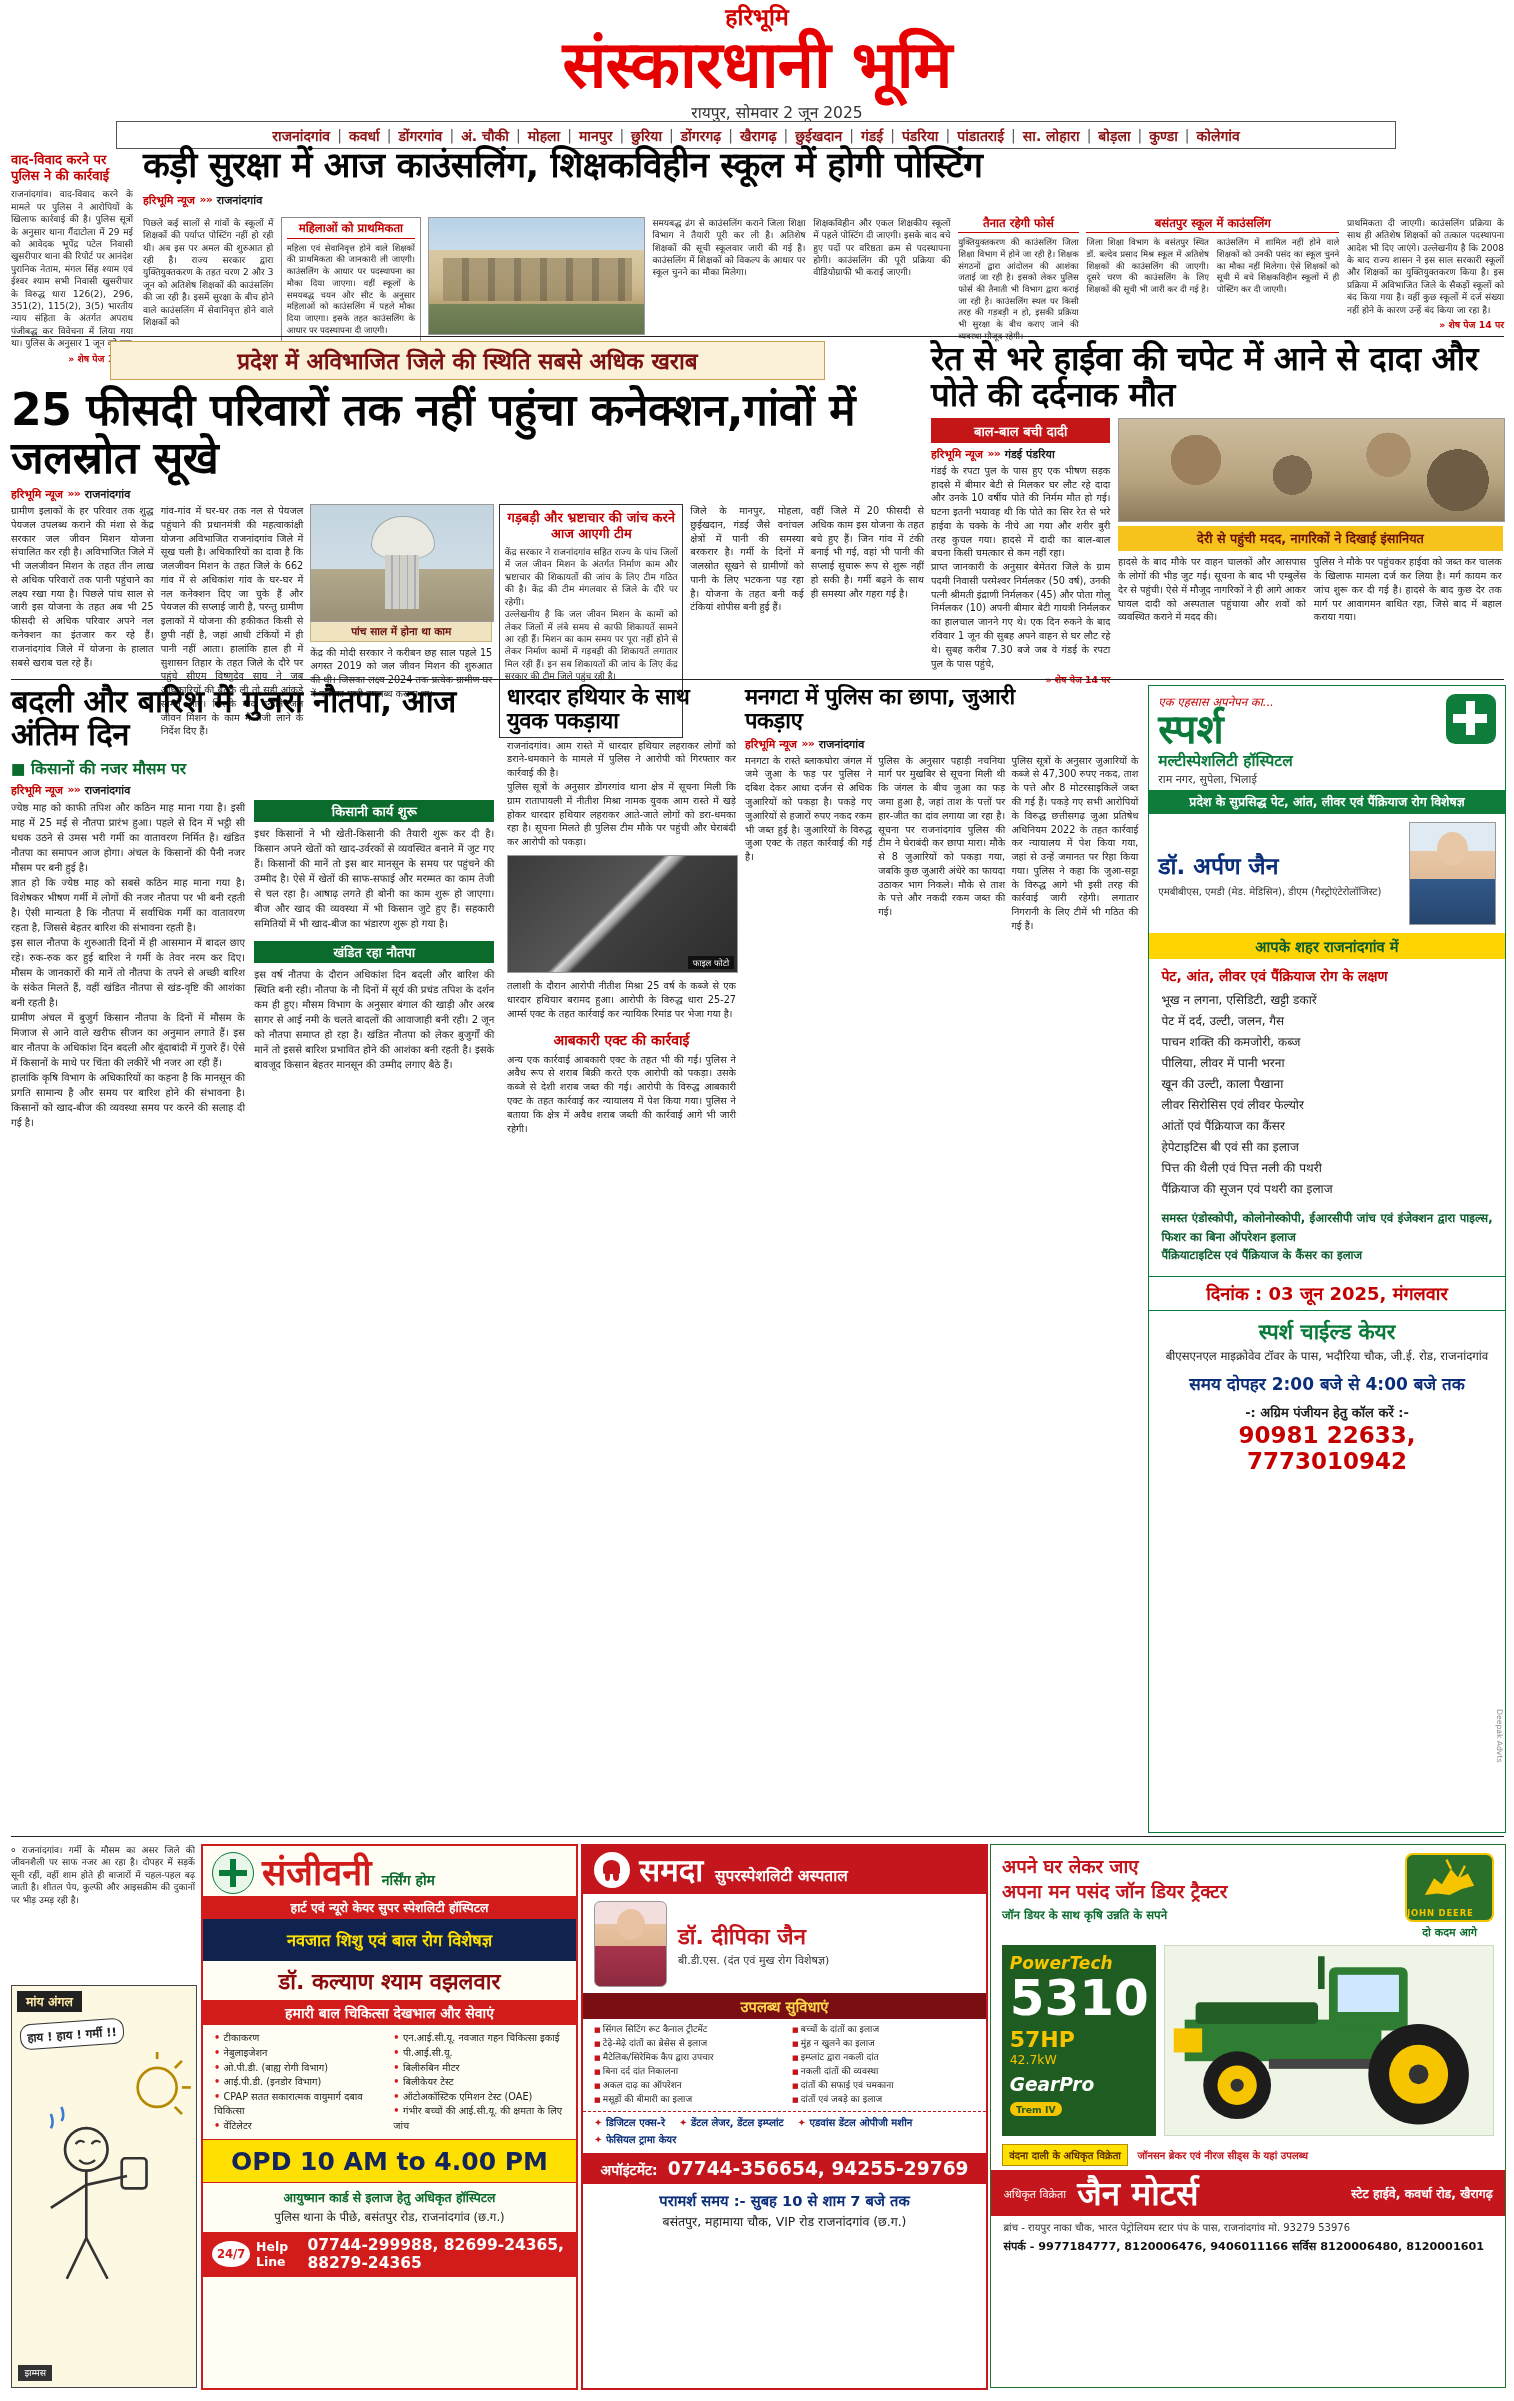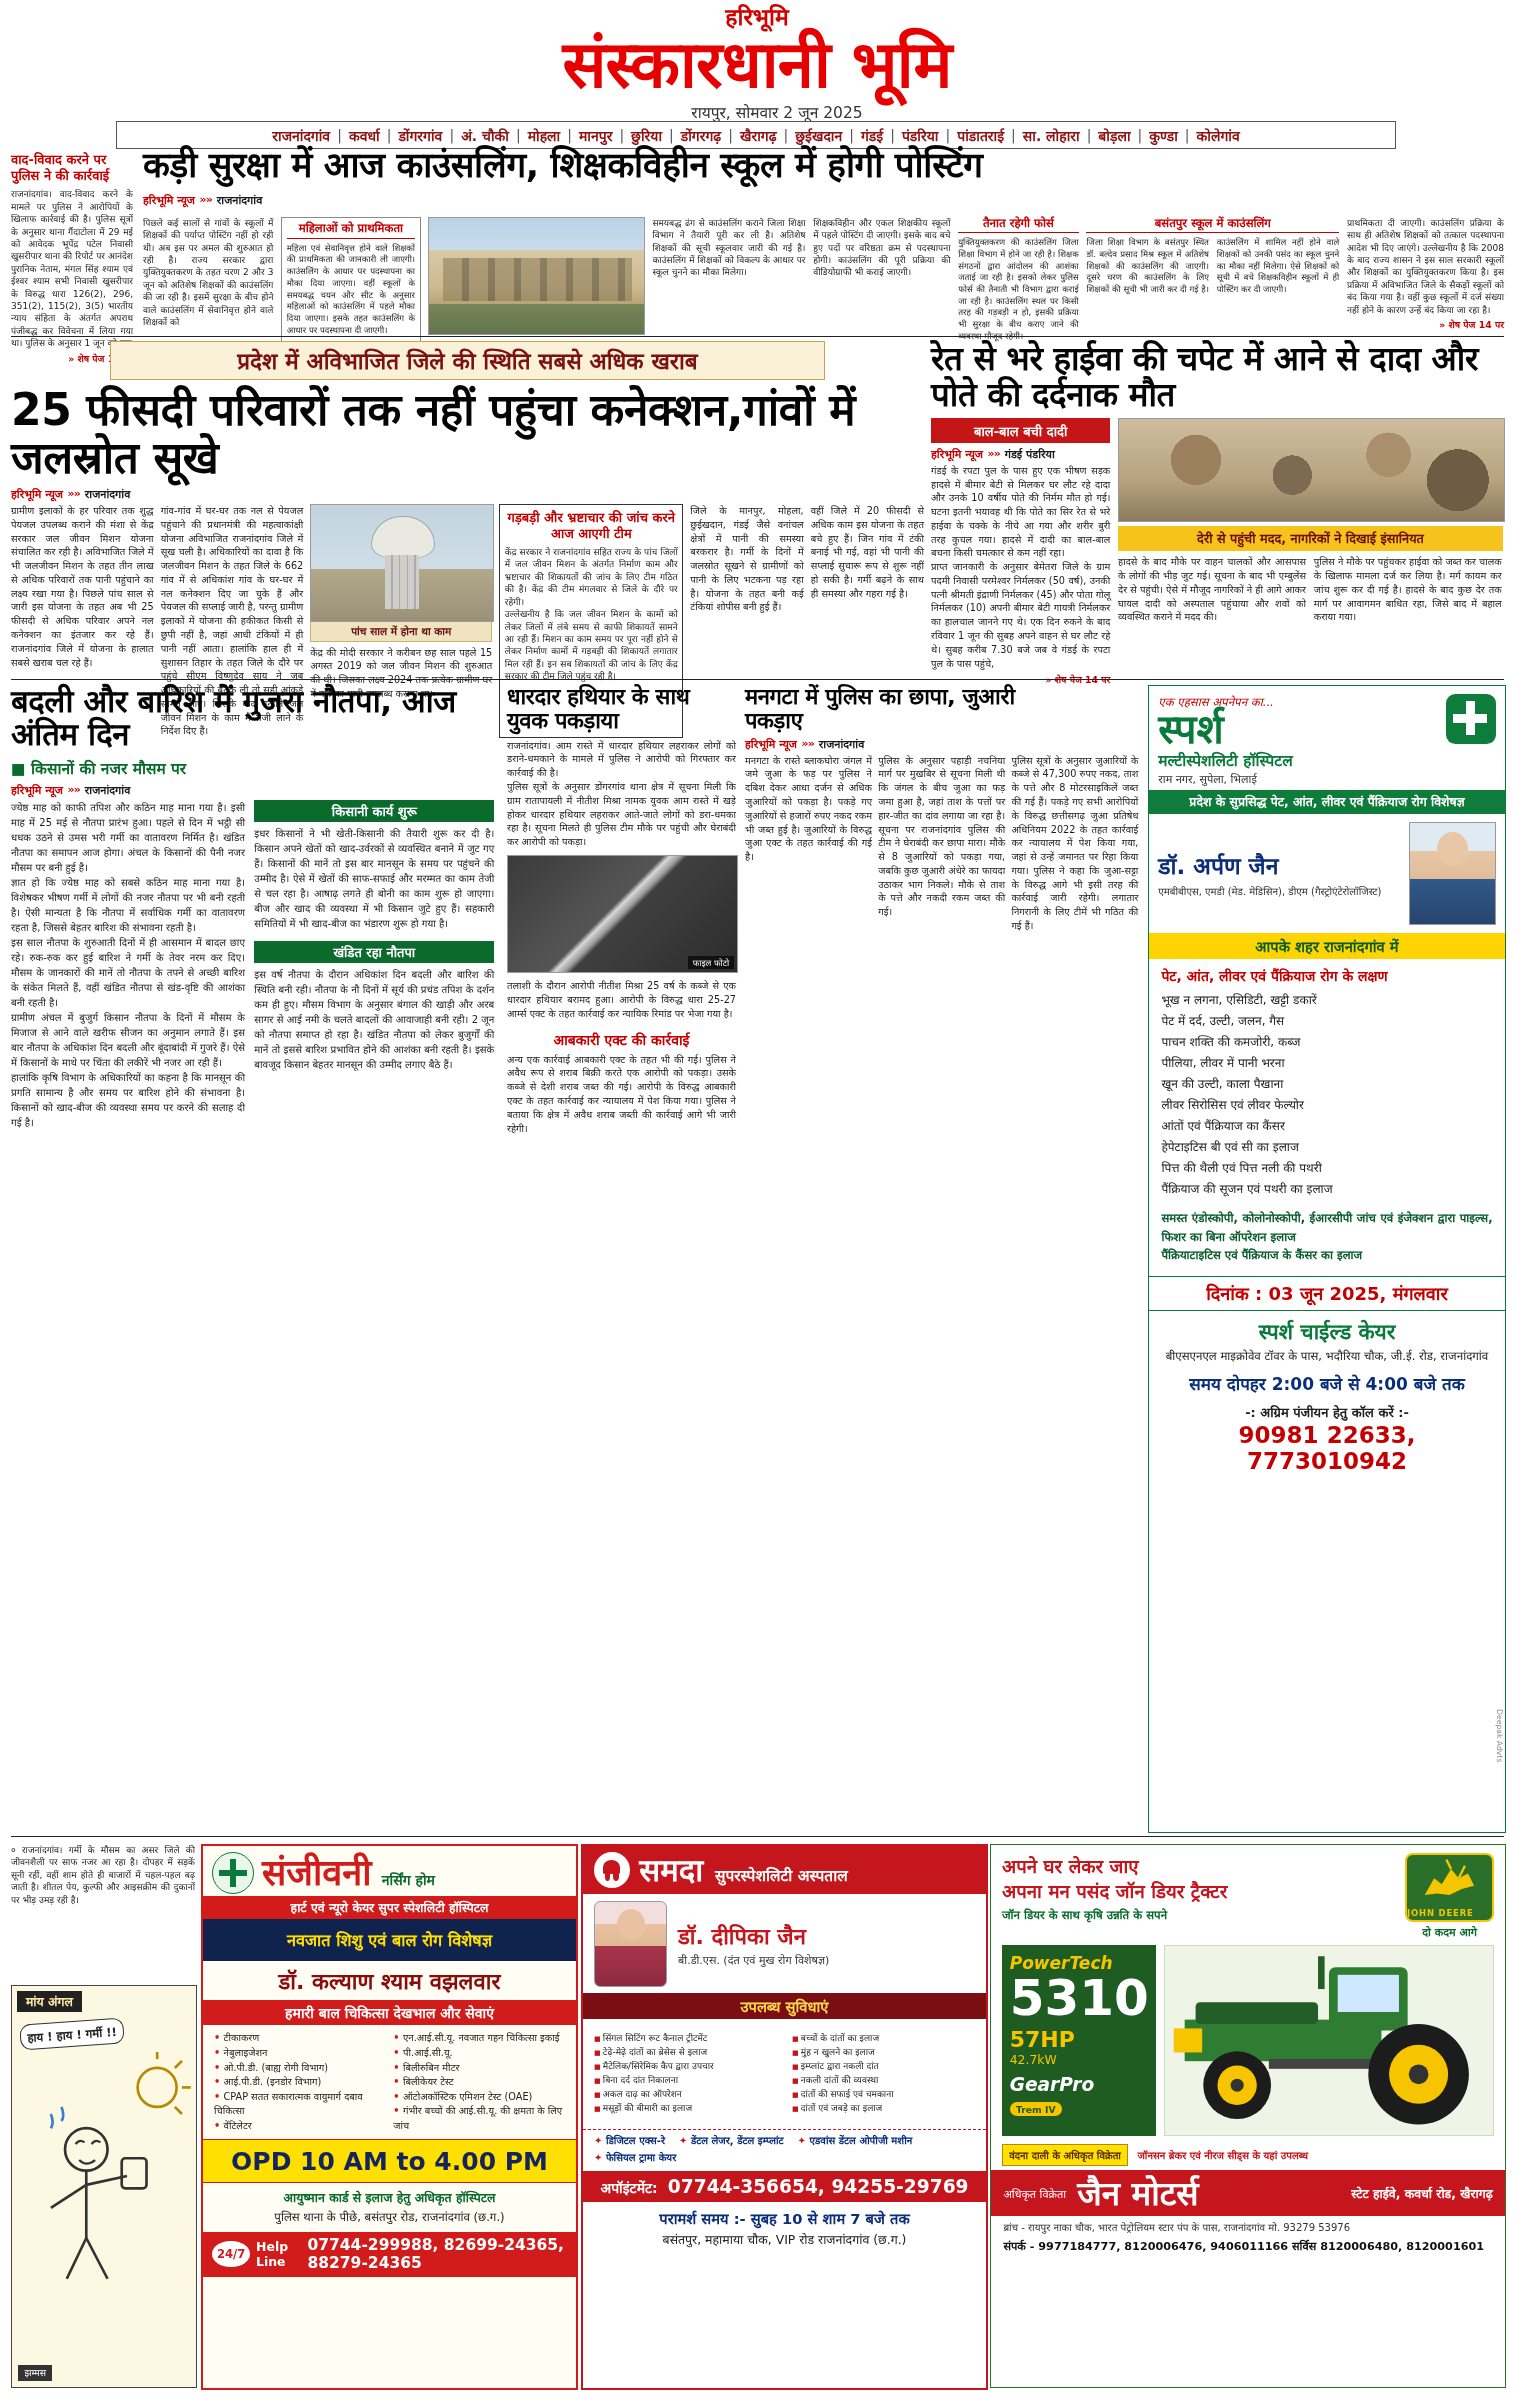--- a/index.html
+++ b/index.html
@@ -395,21 +395,21 @@
     <div style="display:flex;align-items:center;gap:11px;padding:6.2px 11px;">
       <div class="photo" style="width:71px;height:84px;border-radius:6.2px;background:linear-gradient(180deg,#f3dede 0%,#f3dede 26%,#e8c2a2 26%,#e0b894 52%,#a8344c 52%,#8c2a3f 100%);">
         <div style="position:absolute;left:22px;top:7.7px;width:28px;height:31px;background:#e8c2a2;border-radius:50%;"></div>
       </div>
       <div>
         <div style="color:#c4161c;font-weight:900;font-size:22px;">डॉ. दीपिका जैन</div>
         <div style="color:#333;font-size:11px;margin-top:1.5px;">बी.डी.एस. (दंत एवं मुख रोग विशेषज्ञ)</div>
       </div>
     </div>
     <div style="background:#7a0e12;color:#ffd84d;font-weight:900;text-align:center;font-size:14.7px;padding:3.1px;">उपलब्ध सुविधाएं</div>
-    <div style="display:flex;gap:15px;padding:13px 11px;">
+    <div style="display:flex;gap:15px;padding:4px 11px;">
       <div style="width:50%;">
 
       <div class="sd-svc">सिंगल सिटिंग रूट कैनाल ट्रीटमेंट</div>
           <div class="sd-svc">टेढ़े-मेढ़े दांतों का ब्रेसेस से इलाज</div>
           <div class="sd-svc">मैटेलिक/सिरेमिक कैप द्वारा उपचार</div>
           <div class="sd-svc">बिना दर्द दांत निकालना</div>
           <div class="sd-svc">अकल दाढ़ का ऑपरेशन</div>
           <div class="sd-svc">मसूड़ों की बीमारी का इलाज</div>
         </div>
       <div style="width:50%;">

